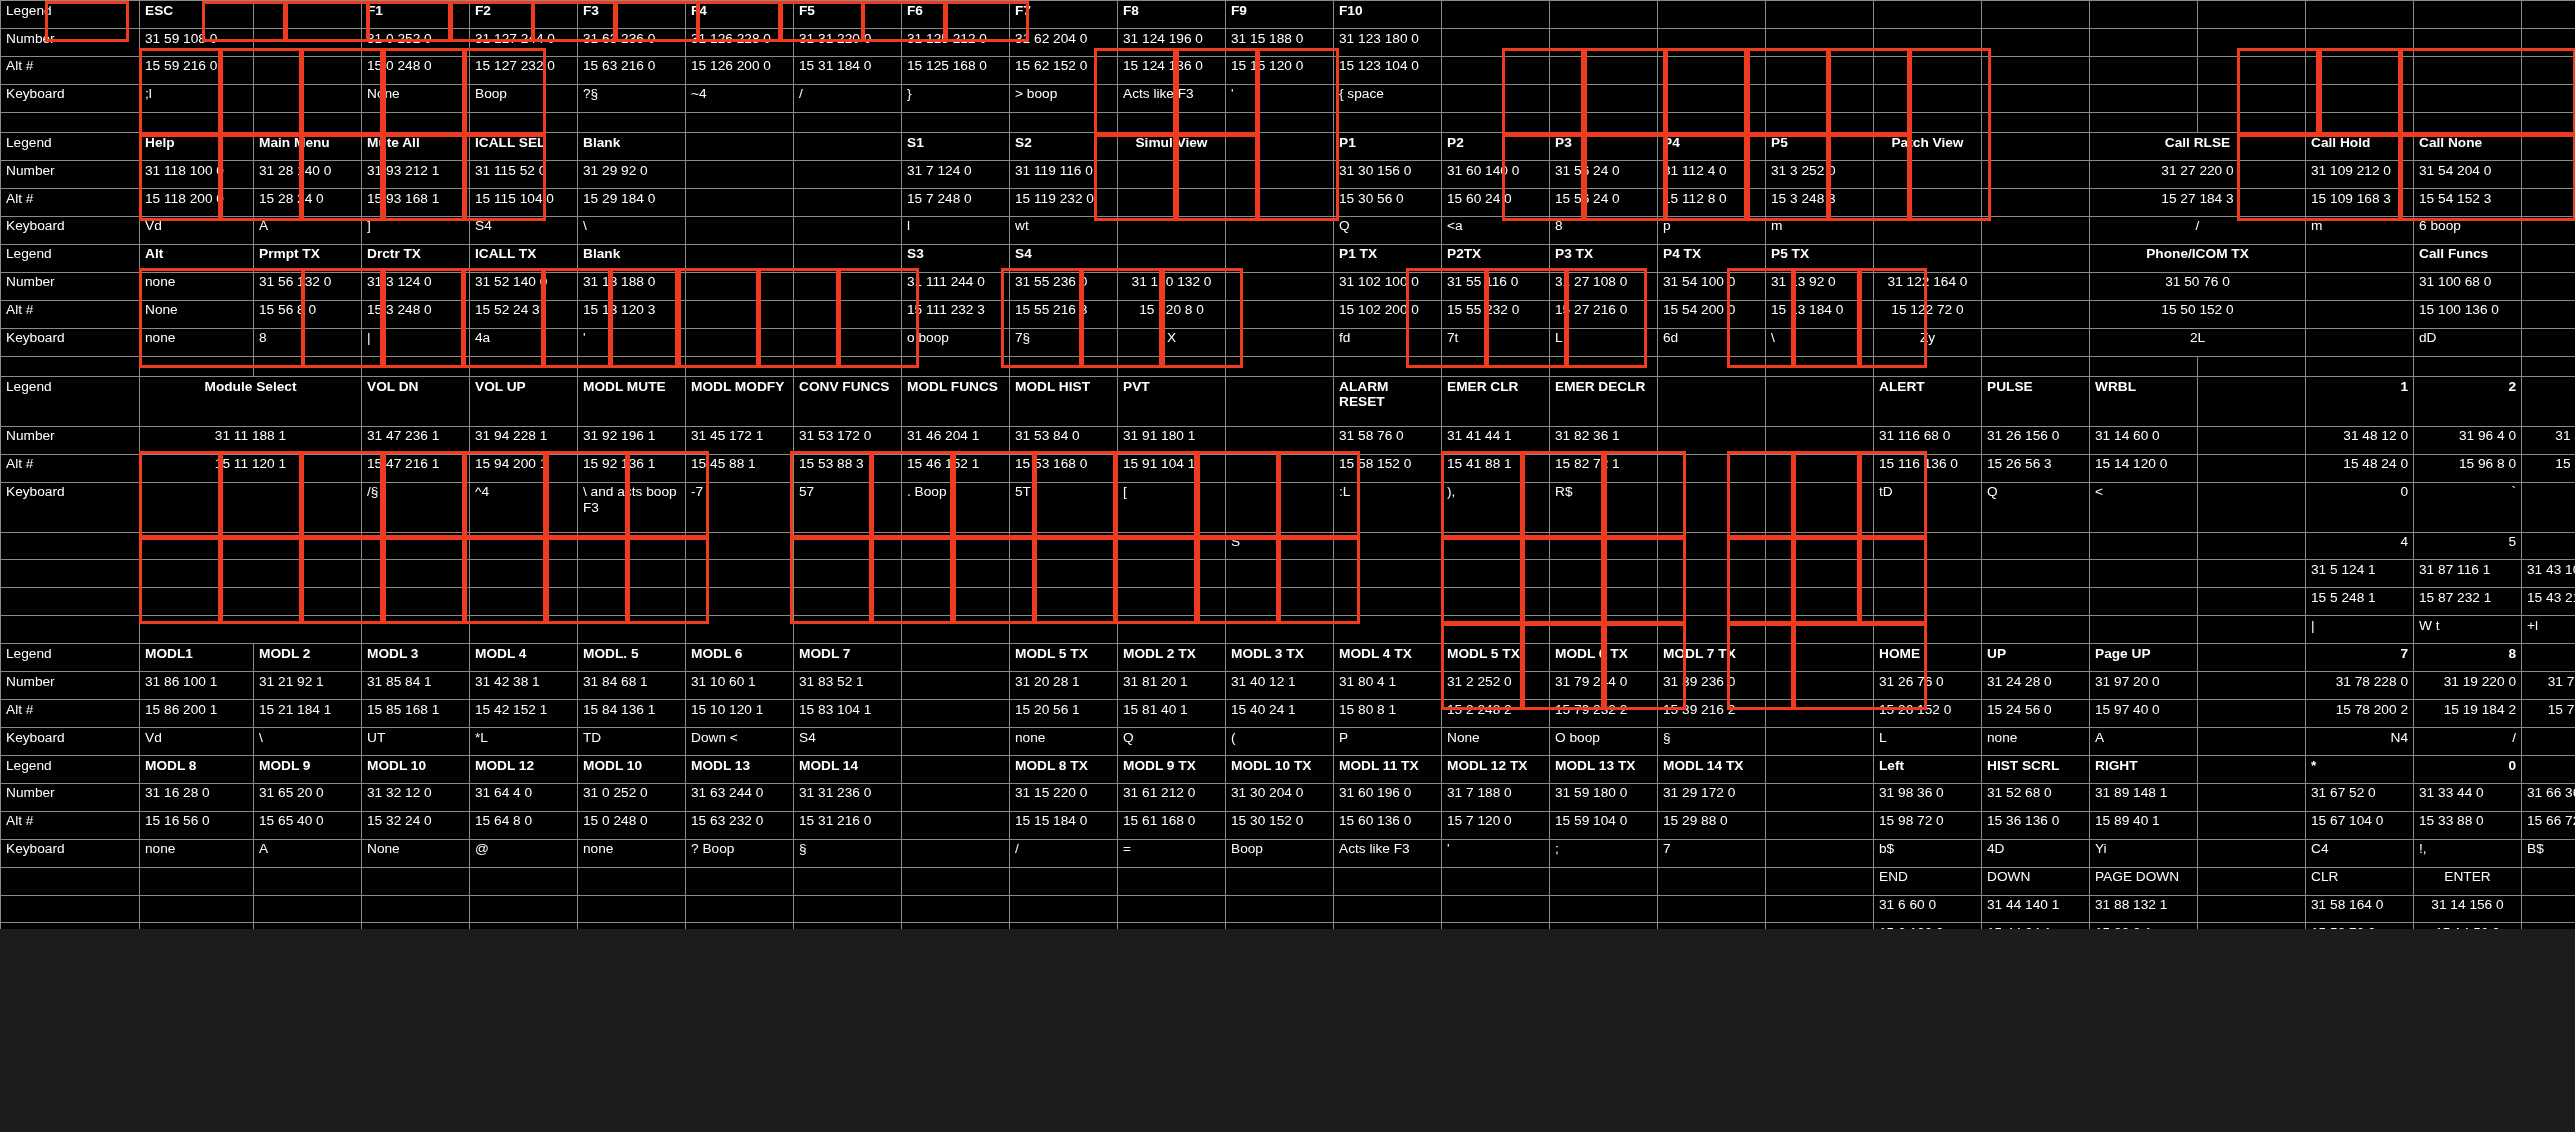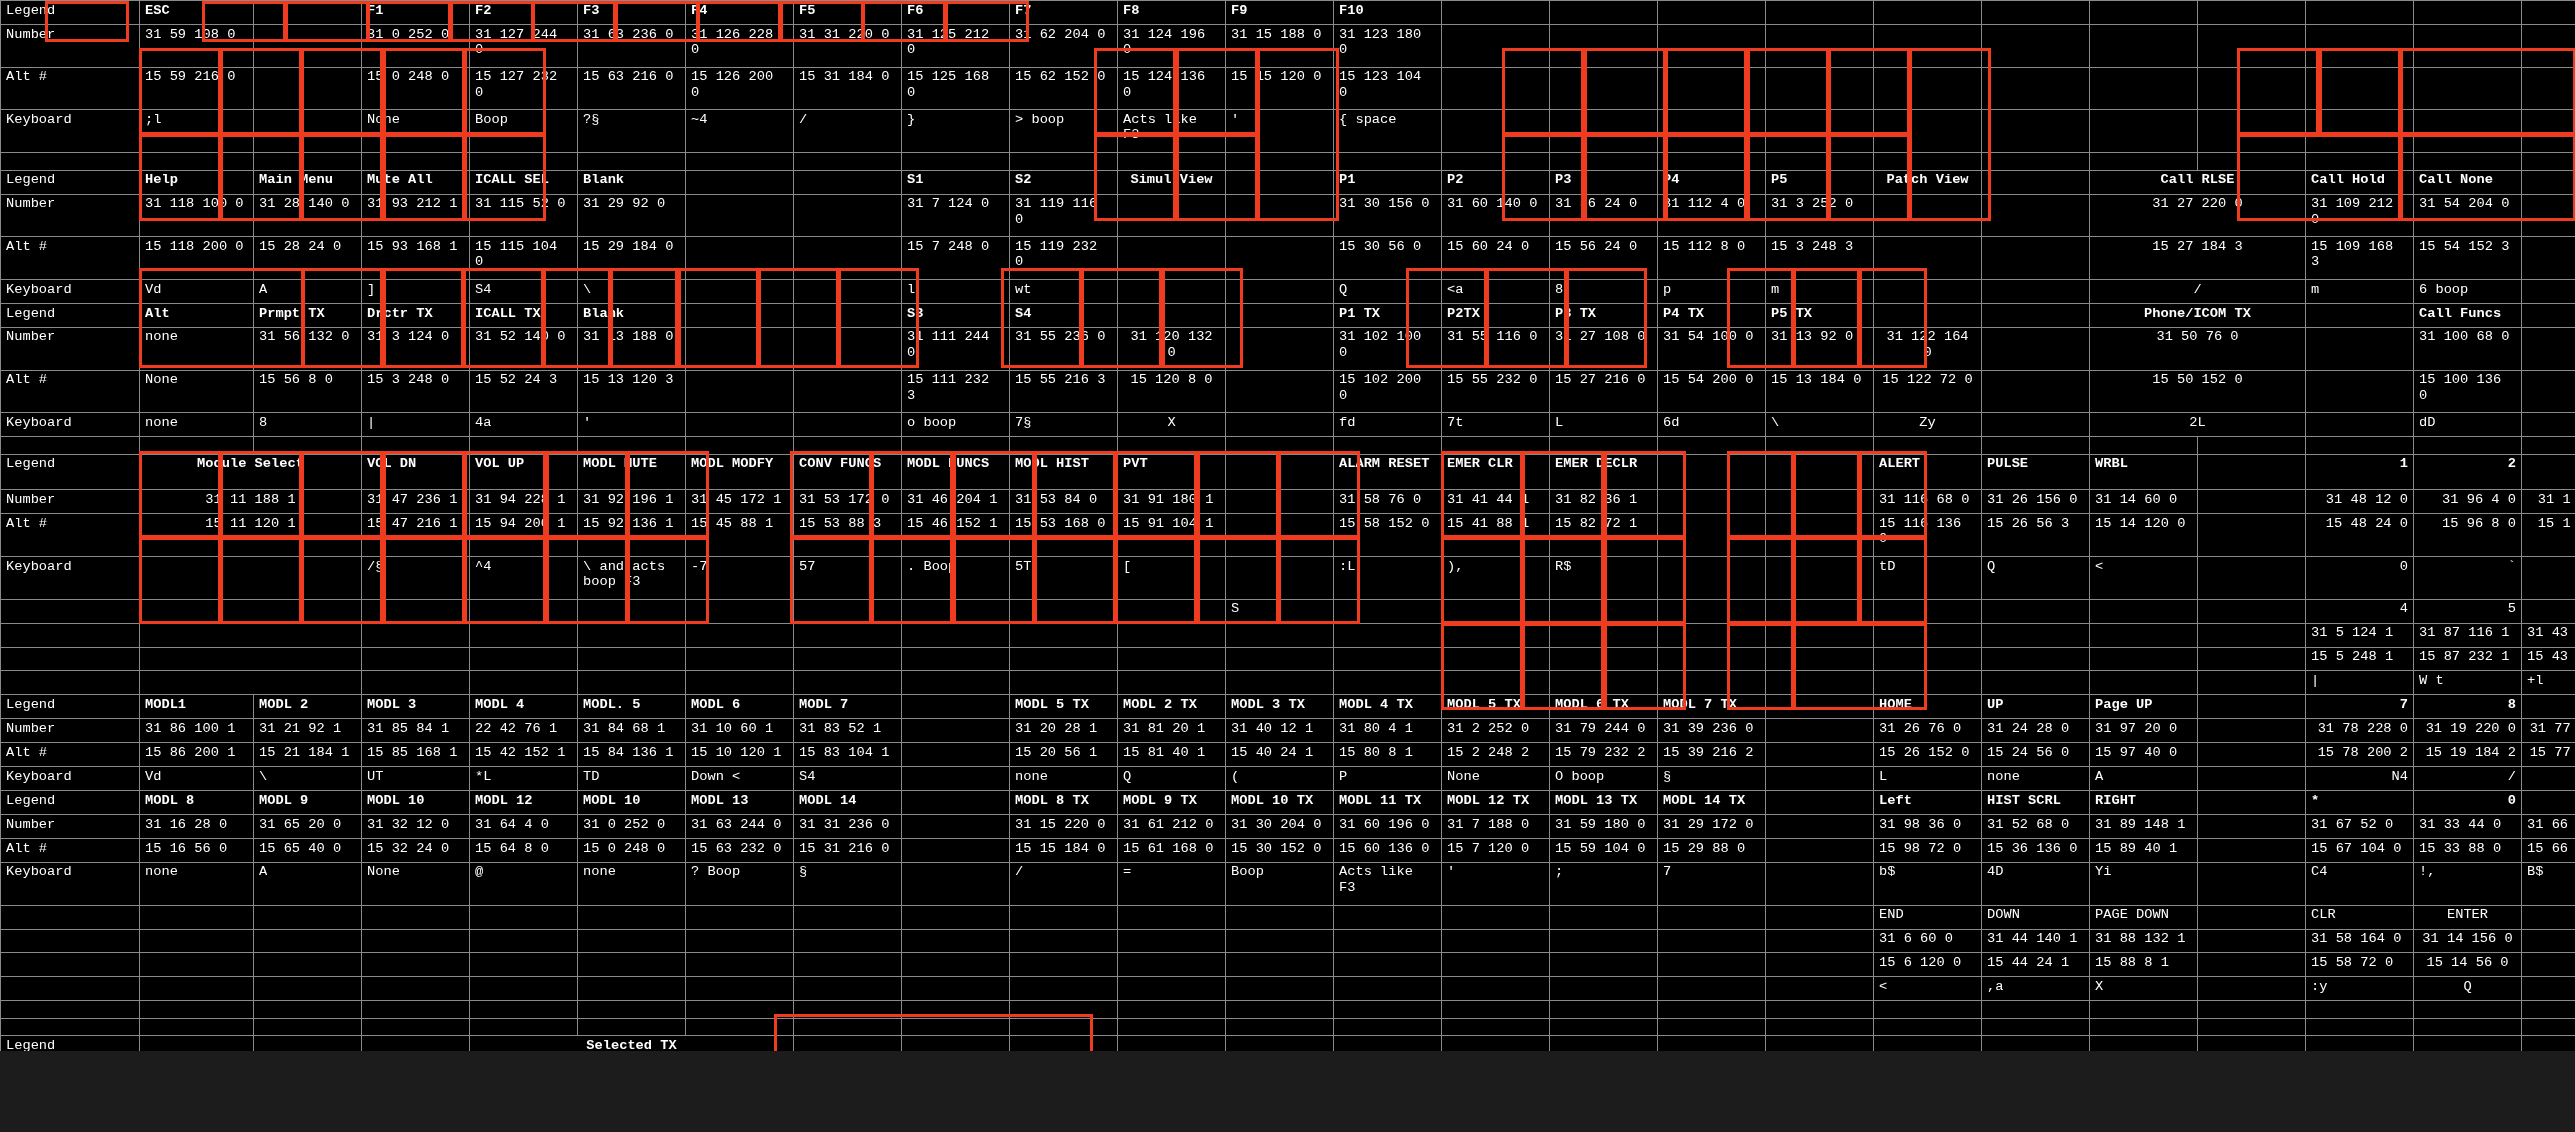--- a/index.html
+++ b/index.html
@@ -1,23 +1,22 @@
 <!DOCTYPE html>
 <html style="font-size:8.8px"><head>
 <meta charset="utf-8">
 <title>Keyboard Mapping Sheet</title>
 <style>
   html,body{margin:0;padding:0;background:#1c1c1c;}
   body{font-family:"Liberation Sans",sans-serif;}
   #sheet{
     position:relative;
-    width:2576px;height:1051px;
+    width:2576px;height:929px;
     background:#000;
     overflow:hidden;
-    font-family:Liberation Mono, monospace;
   }
   table.grid{
     border-collapse:collapse;
     table-layout:fixed;
     width:2576px;
     height:1133px;
     font-size:13.7px;
     color:#ffffff;
   }
   table.grid td{
@@ -660,21 +659,21 @@
           <td></td>
           <td class="bold rt">7</td>
           <td class="bold rt">8</td>
           <td class="bold rt">9</td>
         </tr>
         <tr style="height: 18.7px;">
           <td class="hdr">Number</td>
           <td>31 86 100 1</td>
           <td>31 21 92 1</td>
           <td>31 85 84 1</td>
-          <td>22 42 76 1</td>
+          <td>31 42 38 1</td>
           <td>31 84 68 1</td>
           <td>31 10 60 1</td>
           <td>31 83 52 1</td>
           <td></td>
           <td>31 20 28 1</td>
           <td>31 81 20 1</td>
           <td>31 40 12 1</td>
           <td>31 80 4 1</td>
           <td>31 2 252 0</td>
           <td>31 79 244 0</td>

